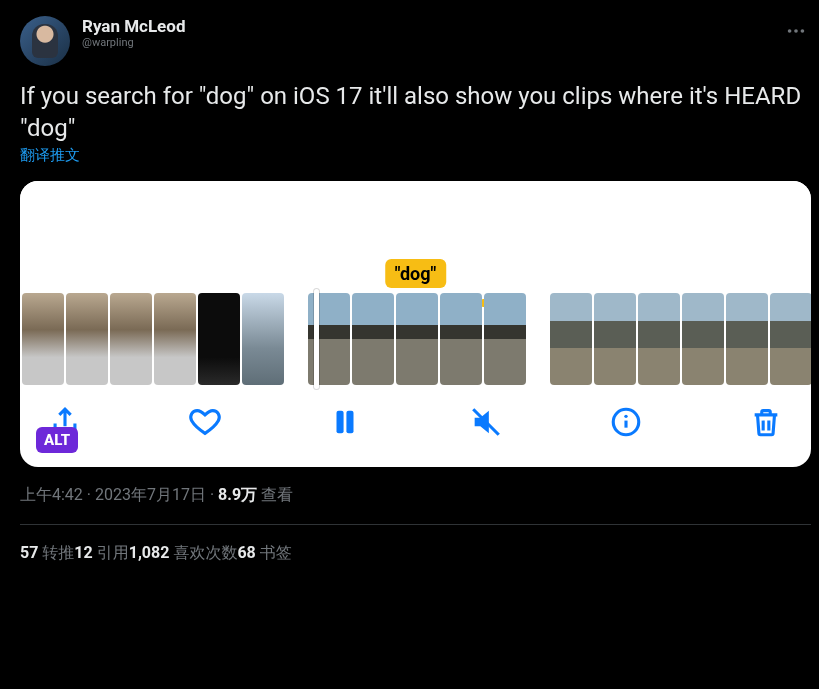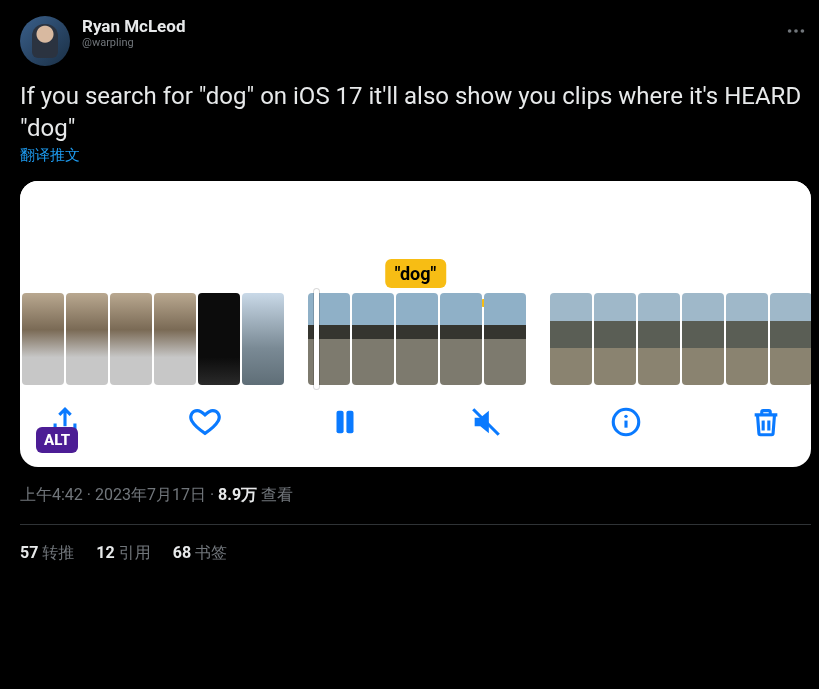--- a/index.html
+++ b/index.html
@@ -87,34 +87,34 @@
   .toolbar {
     display: flex; justify-content: space-between; align-items: center;
     padding: 18px 28px 24px 28px;
   }
   .tb-btn { color: #0a7aff; cursor: pointer; }
   .tb-btn svg { width: 34px; height: 34px; stroke: currentColor; fill: none; stroke-width: 2.2; }
   .tb-btn.pause svg rect { fill: #0a7aff; stroke: none; }
 
   .alt-badge {
     position: absolute; left: 16px; bottom: 14px;
-    background: #4c1d95; color: #fff; font-weight: 800;
+    background: #6d28d9; color: #fff; font-weight: 800;
     font-size: 15px; padding: 4px 8px; border-radius: 6px;
   }
 
   .meta-line {
     margin-top: 18px; color: #71767b; font-size: 16px;
   }
   .meta-line .dot::before { content: " · "; }
   .meta-line .views-num { color: #e7e9ea; font-weight: 700; text-align: right; }
 
   .divider { height: 1px; background: #2f3336; margin: 18px 0 0 0; }
 
   .stats {
-    display: flex; gap: 22px; padding: 18px 0 0 0;
+    display: flex; padding: 18px 0 0 0;
     color: #71767b; font-size: 16px;
   }
   .stat .num { color: #e7e9ea; font-weight: 700; margin-right: 4px; }
 </style>
 </head>
 <body>
 
 <div class="tweet">
 
   <div class="header">
@@ -214,16 +214,17 @@
 
   <div class="meta-line">
     <span>上午4:42</span><span class="dot"></span><span>2023年7月17日</span><span class="dot"></span><span class="views-num">8.9万</span> <span>查看</span>
   </div>
 
   <div class="divider"></div>
 
   <div class="stats">
     <div class="stat"><span class="num">57</span><span>转推</span></div>
     <div class="stat"><span class="num">12</span><span>引用</span></div>
+    <div class="stat"><span class="num">1,082</span><span>喜欢次数</span></div>
     <div class="stat"><span class="num">68</span><span>书签</span></div>
   </div>
 
 </div>
 
 </body></html>

